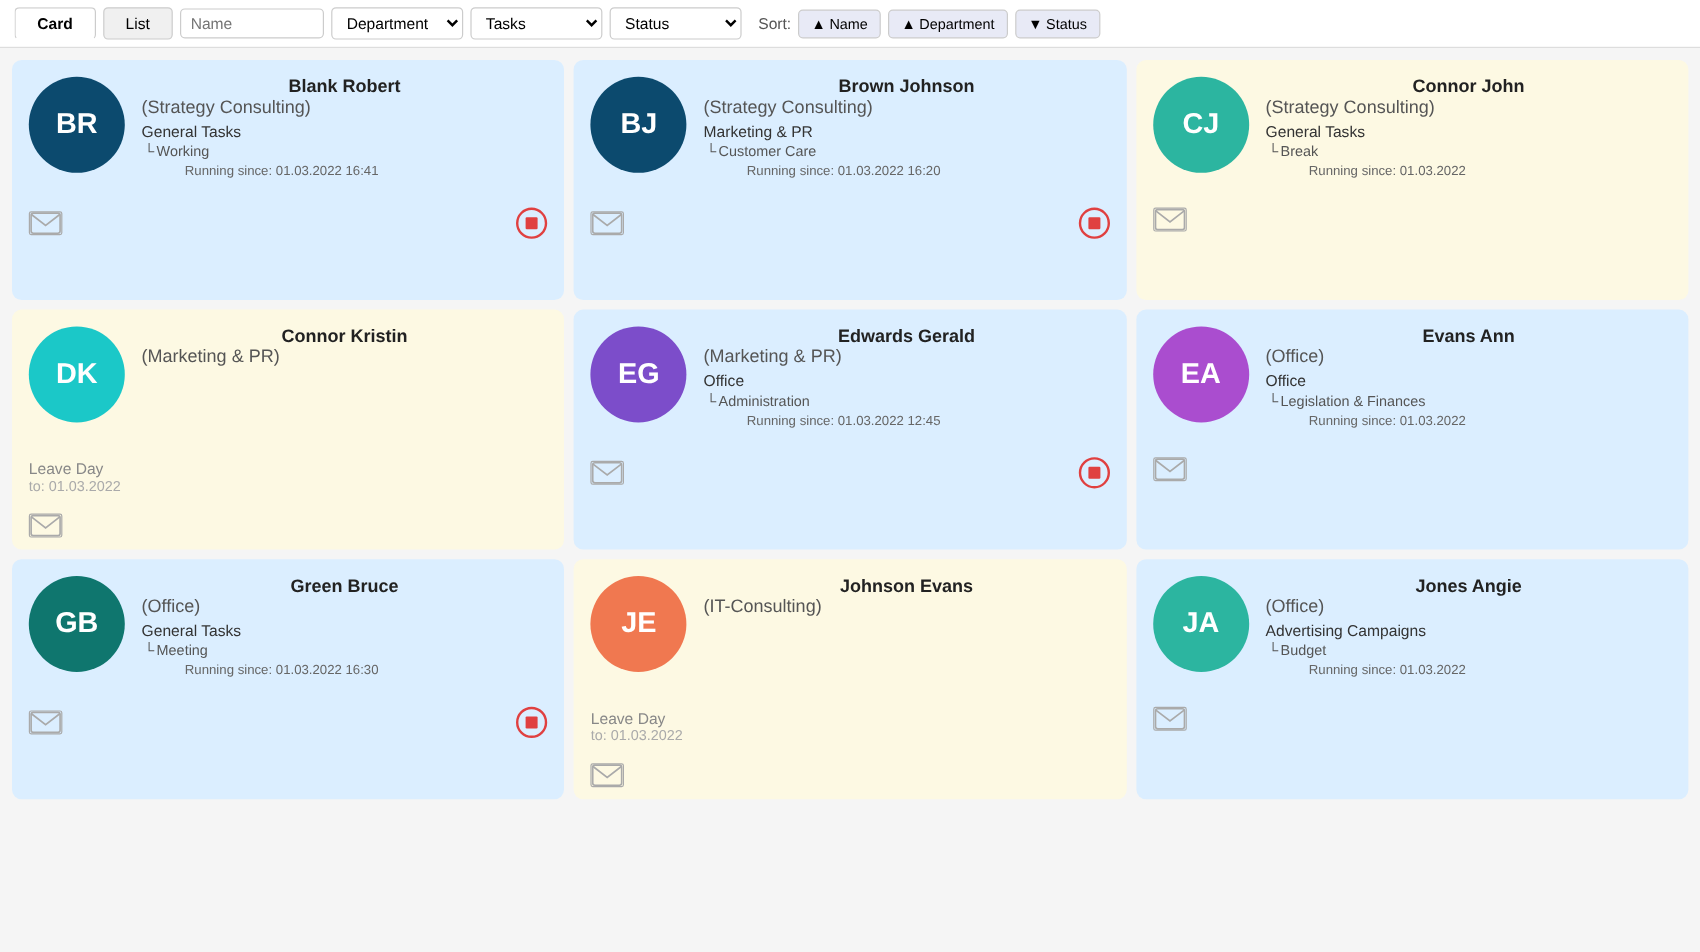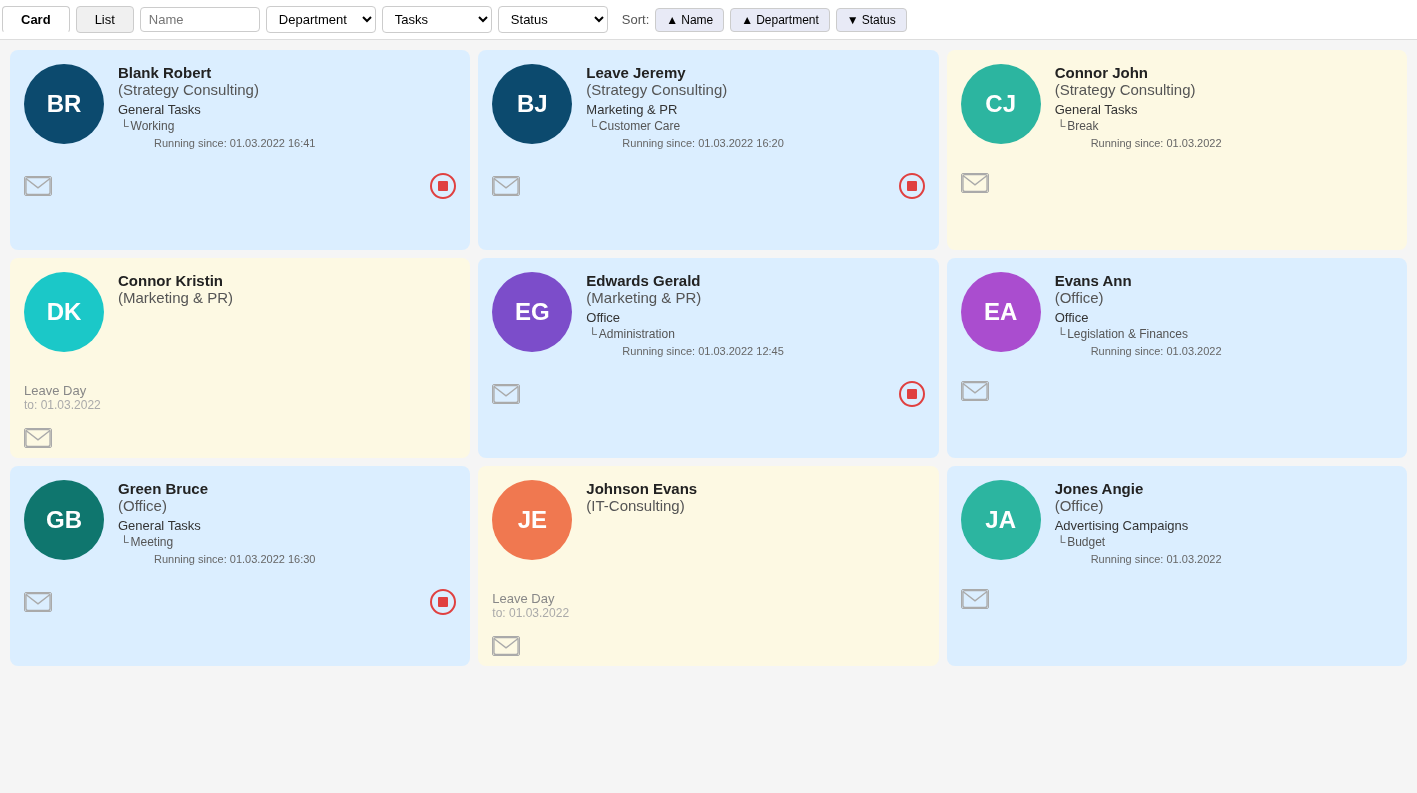--- a/index.html
+++ b/index.html
@@ -3,21 +3,21 @@
   <meta charset="utf-8">
   <style>
     * { box-sizing: border-box; margin: 0; padding: 0; }
     body { font-family: Arial, sans-serif; font-size: 13px; background: #f5f5f5; color: #333; }
 
     
     .toolbar {
       display: flex;
       align-items: center;
       gap: 6px;
-      padding: 6px 2px;
+      padding: 6px 12px;
       background: #fff;
       border-bottom: 1px solid #ddd;
     }
     .tab-btn {
       padding: 5px 18px;
       border: 1px solid #ccc;
       border-radius: 4px;
       cursor: pointer;
       background: #f0f0f0;
       font-size: 13px;
@@ -105,20 +105,21 @@
     .avatar.orange { background: #f07850; }
     .avatar.green-teal { background: #2cb5a0; }
 
     .card-info {
       flex: 1;
     }
     .card-name {
       font-size: 15px;
       font-weight: bold;
       color: #222;
+      text-align: center;
     }
     .card-dept {
       color: #555;
       font-size: 15px;
       margin-bottom: 4px;
     }
     .card-task {
       font-size: 13px;
       margin-bottom: 2px;
     }
@@ -247,21 +248,21 @@
       <div class="stop-inner"></div>
     </div>
 
     </div>
   </div>
     <div class="card blue">
     <div class="card-top">
       <div class="avatar red">BJ</div>
       <div class="card-info">
 
-    <div class="card-name">Leave Jeremy</div>
+    <div class="card-name">Brown Johnson</div>
     <div class="card-dept">(Strategy Consulting)</div>
   <div class="card-task">Marketing &amp; PR</div>
           <div class="card-subtask">Customer Care</div>
           <div class="card-running">Running since: 01.03.2022 16:20</div>
       </div>
     </div>
 
     <div class="card-bottom">
       <div class="mail-icon">
         <svg width="28" height="20" viewBox="0 0 28 20">

